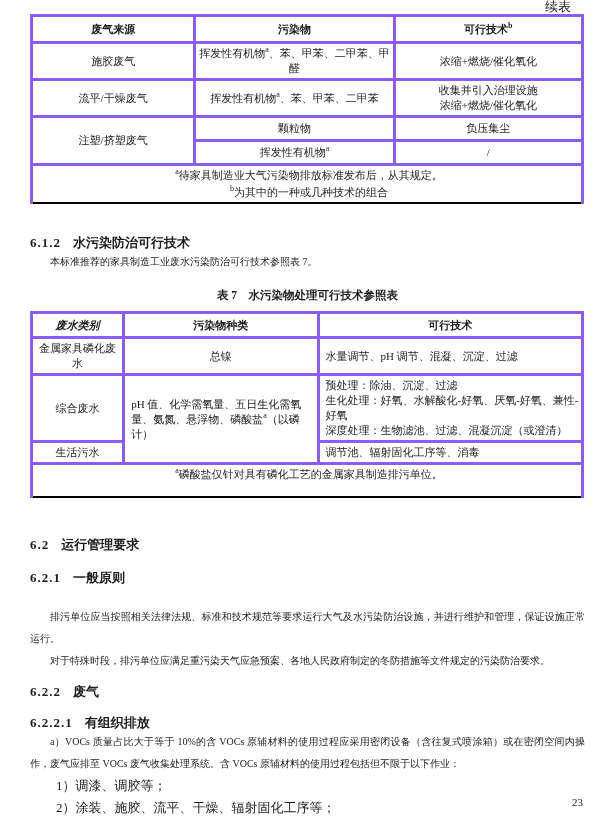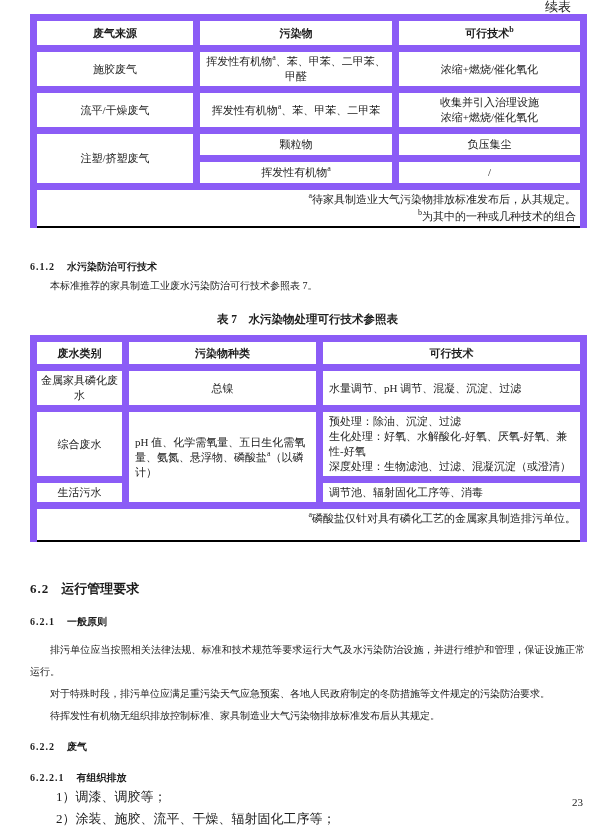--- a/index.html
+++ b/index.html
@@ -13,57 +13,57 @@
     text-align:right;font-size:13px;line-height:13px;
     padding-right:14px;margin-top:0;
   }
   
   table.tbl{
     border-collapse:collapse;width:554px;table-layout:fixed;
     border-top:2px solid #000;border-bottom:2px solid #000;
     border-left:1px solid #000;border-right:1px solid #000;
   }
   table.tbl td{
-    border:7px solid #8b5cf6;font-size:11px;line-height:15px;
+    border:3px solid #8b5cf6;font-size:11px;line-height:15px;
     text-align:center;vertical-align:middle;padding:2px 2px;
     word-break:break-all;
   }
   table.tbl tr.hdr td{font-weight:bold;}
   table.tbl tr.note td{
-    text-align:right;padding:1px 4px 1px 8px;line-height:14.5px;
+    text-align:center;padding:1px 4px 1px 8px;line-height:14.5px;
     border-top:none;border-bottom:none;margin-left:20px;
   }
   table.tbl tr.note-first td{border-top:2px solid #000;}
   sup{font-size:8px;line-height:0;}
   .t6 .c1{width:163px;} .t6 .c2{width:199px;} .t6 .c3{width:188px;}
   .t7 .c1{width:92px;}  .t7 .c2{width:194px;} .t7 .c3{width:264px;}
   .t7 td.left{text-align:left;padding-left:6px;}
   .tline{text-align:inherit;}
   
-  .h-sec{font-weight:bold;font-size:10px;line-height:16px;margin:0;}
+  .h-sec{font-weight:bold;font-size:13px;line-height:16px;margin:0;}
   .h-sec .num{margin-right:12px;letter-spacing:1px;}
   .h-62{font-size:13px;}
   p.body{font-size:10px;line-height:22px;margin:0;text-align:justify;}
   p.indent{text-indent:2em;}
   p.list-item{font-size:13px;line-height:22px;margin:0 0 0 26px;}
   .caption{
     text-align:center;font-weight:bold;font-size:11.5px;line-height:16px;
     margin:14px 0 8px 0;
   }
   .page-number{
     position:absolute;right:32px;top:796px;font-size:11px;
   }
   
   .mt-table1{margin-top:1px;}
   .mt-h612{margin-top:31px;}
   .mt-p612{margin-top:17px;}
   .mt-t7{margin-top:0;}
   .mt-h62{margin-top:39px;}
   .mt-h621{margin-top:17px;}
-  .mt-para621{margin-top:9px;}
+  .mt-para621{margin-top:20px;}
   .mt-h622{margin-top:12px;}
   .mt-h6221{margin-top:15px;}
   .mt-pa{margin-top:6px;}
 </style>
 </head>
 <body>
 
 <div class="content">
 
   <div class="cont-label">续表</div>
@@ -120,21 +120,21 @@
   <div class="caption">表 7　水污染物处理可行技术参照表</div>
 
   <table class="tbl t7 mt-t7">
     <colgroup>
         <col class="c1">
         <col class="c2">
         <col class="c3">
       </colgroup>
     <tbody>
       <tr class="hdr">
-        <td style="height:18px;">废水类别</td>
+        <td style="height:18px;font-style:italic;">废水类别</td>
         <td>污染物种类</td>
         <td>可行技术</td>
       </tr>
       <tr>
         <td style="height:18px;">金属家具磷化废水</td>
         <td>总镍</td>
         <td class="left">水量调节、pH 调节、混凝、沉淀、过滤</td>
       </tr>
       <tr>
         <td style="height:49px;">综合废水</td>
@@ -159,30 +159,30 @@
     <span class="num">6.2</span><span>运行管理要求</span>
   </h3>
 
   <h3 class="h-sec mt-h621">
     <span class="num">6.2.1</span><span>一般原则</span>
   </h3>
 
   <div class="mt-para621">
     <p class="body indent">排污单位应当按照相关法律法规、标准和技术规范等要求运行大气及水污染防治设施，并进行维护和管理，保证设施正常运行。</p>
     <p class="body indent">对于特殊时段，排污单位应满足重污染天气应急预案、各地人民政府制定的冬防措施等文件规定的污染防治要求。</p>
-    <p class="body indent">待挥发性有机物无组织排放控制标准、家具制造业大气污染物排放标准发布后从其规定。</p>
   </div>
 
   <h3 class="h-sec mt-h622">
     <span class="num">6.2.2</span><span>废气</span>
   </h3>
 
   <h3 class="h-sec mt-h6221">
     <span class="num">6.2.2.1</span><span>有组织排放</span>
   </h3>
 
+  <p class="body indent mt-pa">a）VOCs 质量占比大于等于 10%的含 VOCs 原辅材料的使用过程应采用密闭设备（含往复式喷涂箱）或在密闭空间内操作，废气应排至 VOCs 废气收集处理系统。含 VOCs 原辅材料的使用过程包括但不限于以下作业：</p>
 
   <p class="list-item">1）调漆、调胶等；</p>
   <p class="list-item">2）涂装、施胶、流平、干燥、辐射固化工序等；</p>
 
 </div>
 
 <div class="page-number">23</div>
 
 </body></html>

